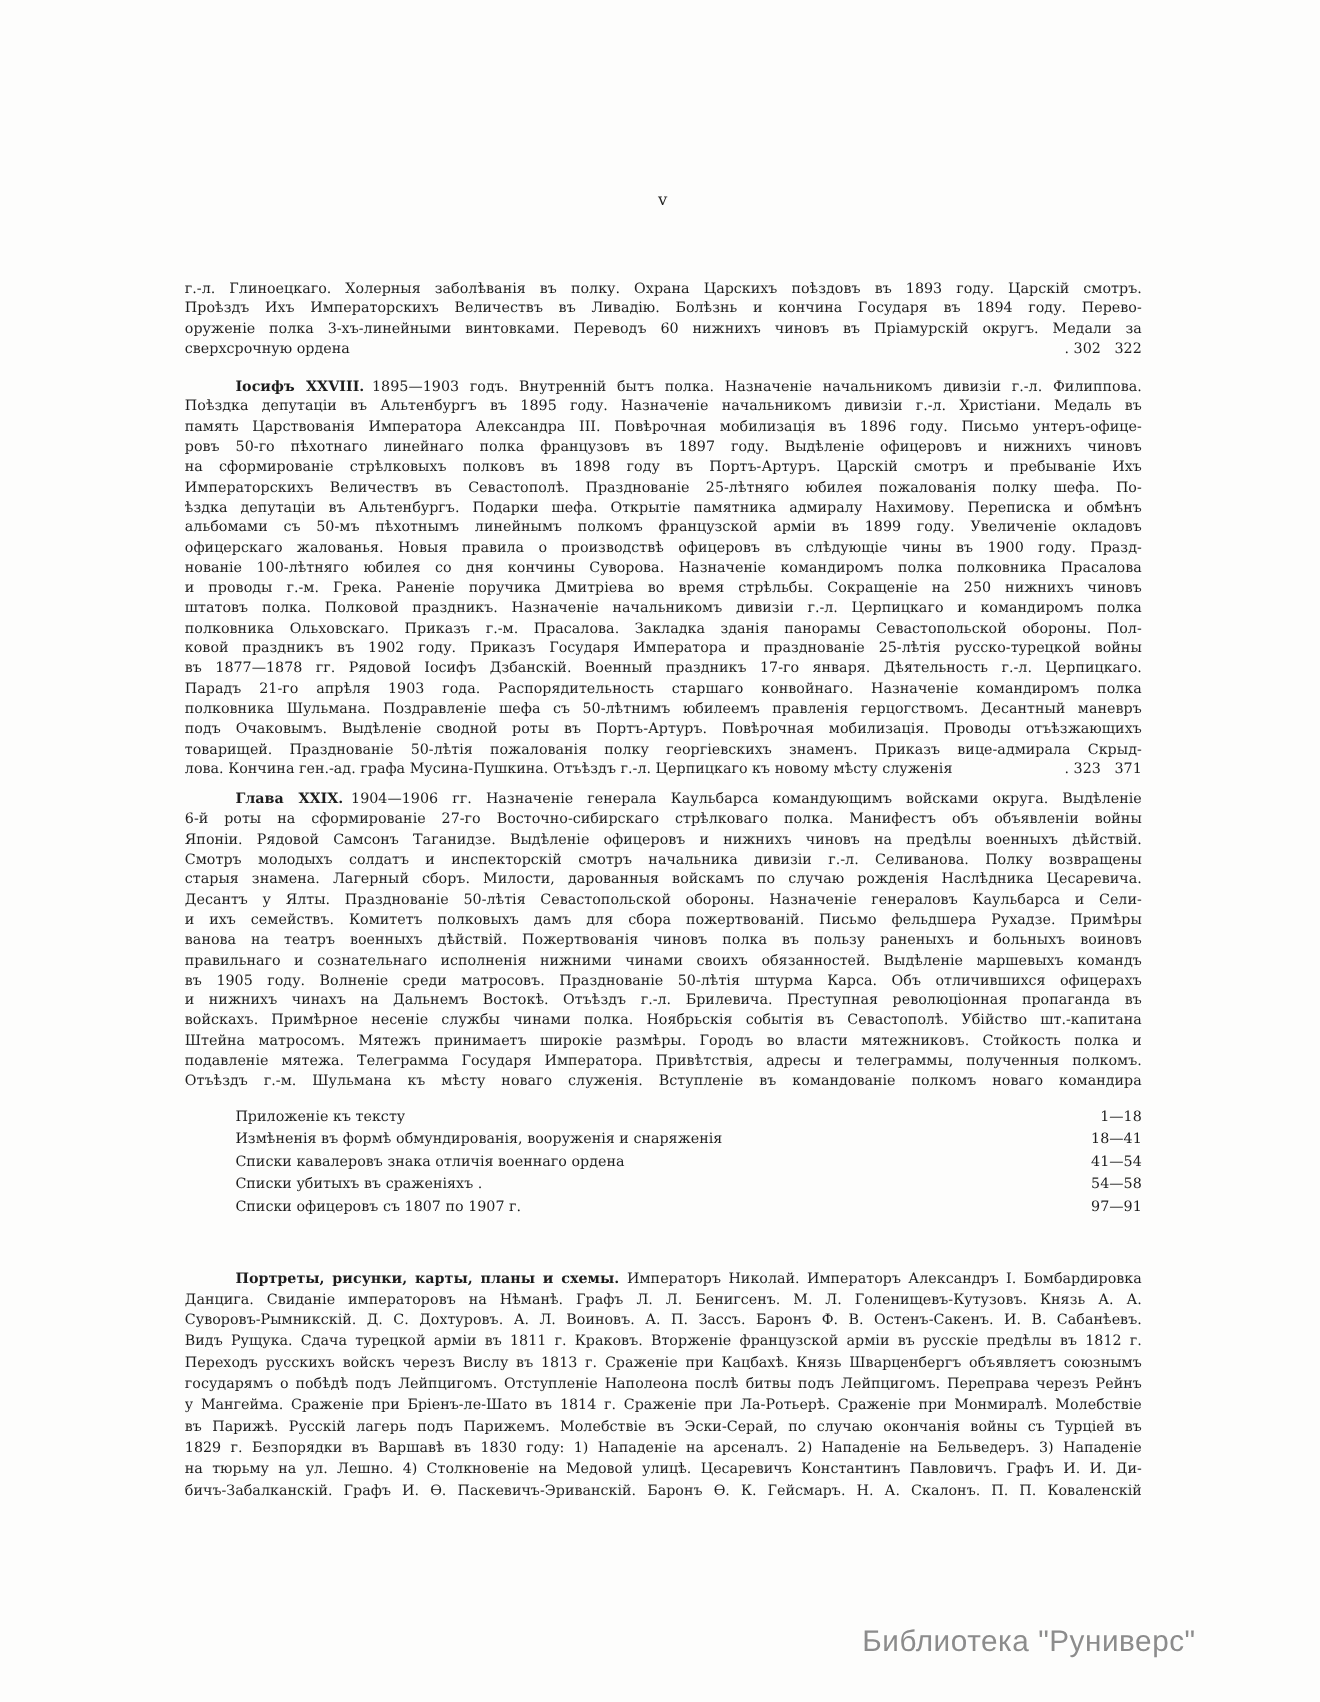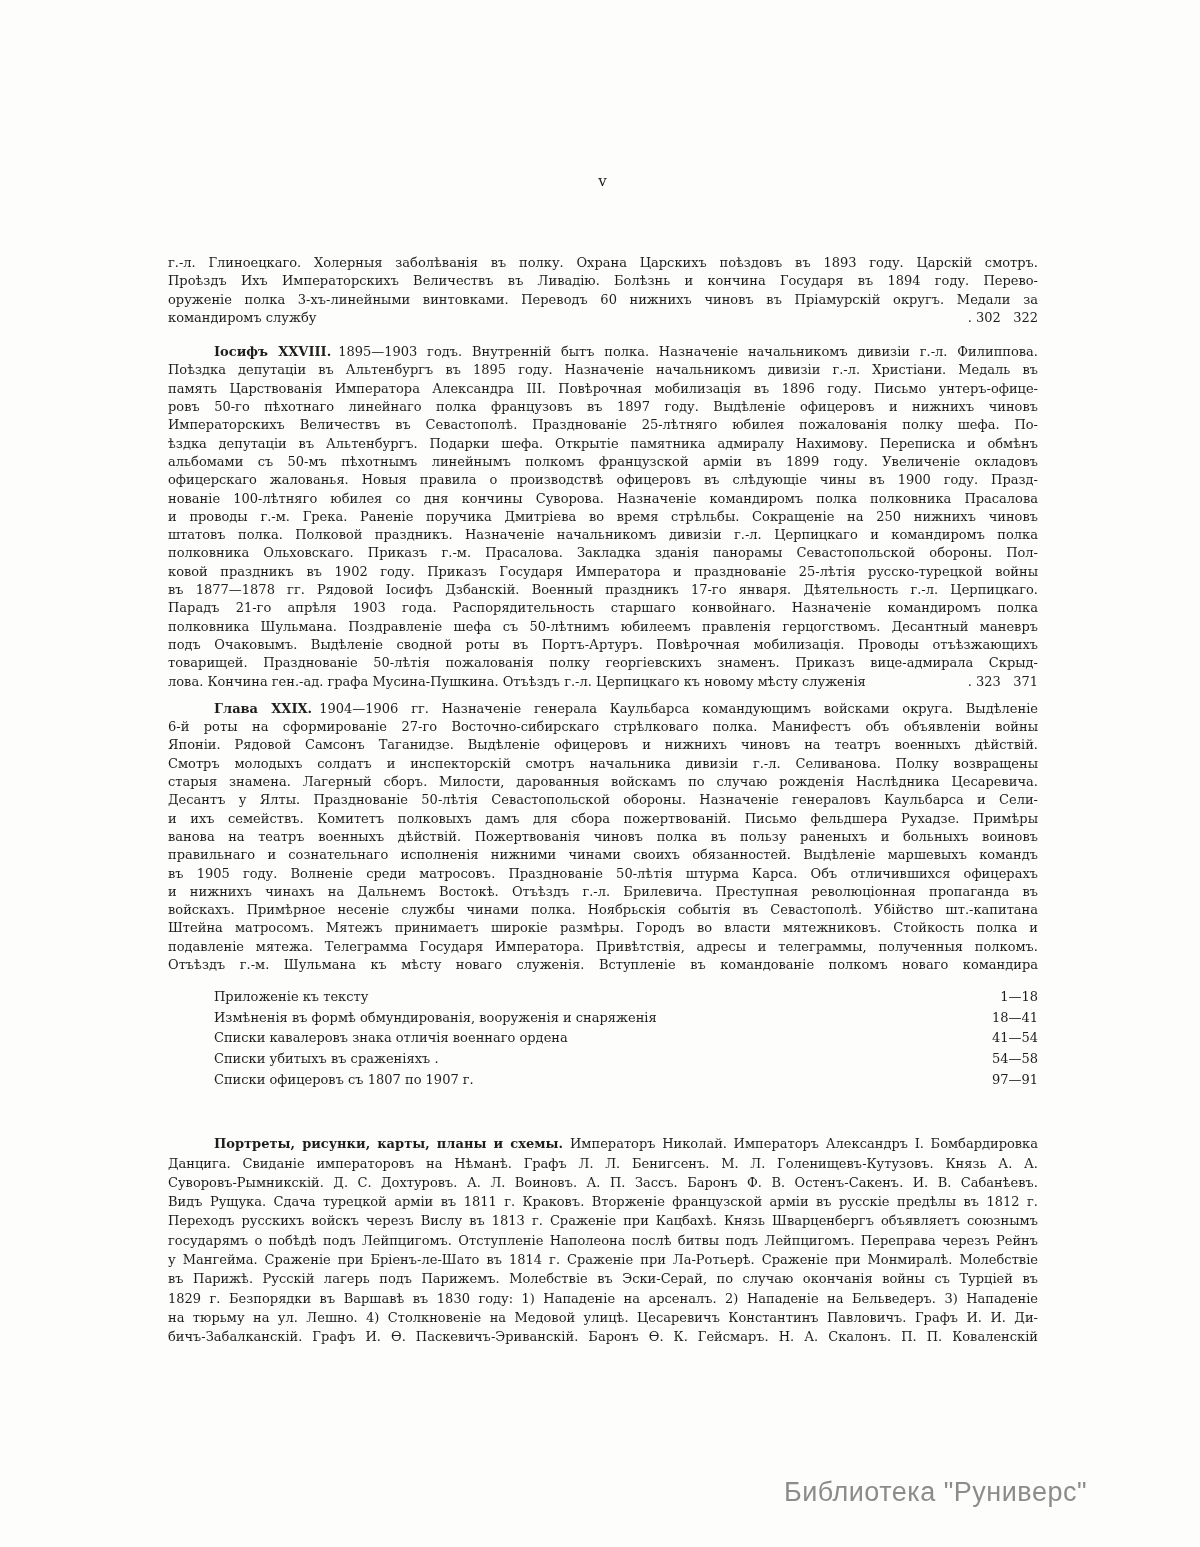--- a/index.html
+++ b/index.html
@@ -82,33 +82,34 @@
 
 <div class="toc">
 
   <div class="para" id="cont">
     <div>
         <div class="line">г.-л. Глиноецкаго. Холерныя заболѣванія въ полку. Охрана Царскихъ поѣздовъ въ 1893 году. Царскій смотръ.</div>
         <div class="line">Проѣздъ Ихъ Императорскихъ Величествъ въ Ливадію. Болѣзнь и кончина Государя въ 1894 году. Перево-</div>
         <div class="line">оруженіе полка 3-хъ-линейными винтовками. Переводъ 60 нижнихъ чиновъ въ Пріамурскій округъ. Медали за</div>
       </div>
     <div class="last-line">
-      <span>командиромъ службу</span>
+      <span>сверхсрочную ордена</span>
       <span class="pages">. 302   322</span>
     </div>
   </div>
 
   <div class="para" id="ch28">
     <div class="line-first">
       <span class="chap-heading">Іосифъ XXVIII.</span><span>1895—1903 годъ. Внутренній бытъ полка. Назначеніе начальникомъ дивизіи г.-л. Филиппова.</span>
     </div>
     <div>
         <div class="line">Поѣздка депутаціи въ Альтенбургъ въ 1895 году. Назначеніе начальникомъ дивизіи г.-л. Христіани. Медаль въ</div>
         <div class="line">память Царствованія Императора Александра III. Повѣрочная мобилизація въ 1896 году. Письмо унтеръ-офице-</div>
         <div class="line">ровъ 50-го пѣхотнаго линейнаго полка французовъ въ 1897 году. Выдѣленіе офицеровъ и нижнихъ чиновъ</div>
+        <div class="line">на сформированіе стрѣлковыхъ полковъ въ 1898 году въ Портъ-Артуръ. Царскій смотръ и пребываніе Ихъ</div>
         <div class="line">Императорскихъ Величествъ въ Севастополѣ. Празднованіе 25-лѣтняго юбилея пожалованія полку шефа. По-</div>
         <div class="line">ѣздка депутаціи въ Альтенбургъ. Подарки шефа. Открытіе памятника адмиралу Нахимову. Переписка и обмѣнъ</div>
         <div class="line">альбомами съ 50-мъ пѣхотнымъ линейнымъ полкомъ французской арміи въ 1899 году. Увеличеніе окладовъ</div>
         <div class="line">офицерскаго жалованья. Новыя правила о производствѣ офицеровъ въ слѣдующіе чины въ 1900 году. Празд-</div>
         <div class="line">нованіе 100-лѣтняго юбилея со дня кончины Суворова. Назначеніе командиромъ полка полковника Прасалова</div>
         <div class="line">и проводы г.-м. Грека. Раненіе поручика Дмитріева во время стрѣльбы. Сокращеніе на 250 нижнихъ чиновъ</div>
         <div class="line">штатовъ полка. Полковой праздникъ. Назначеніе начальникомъ дивизіи г.-л. Церпицкаго и командиромъ полка</div>
         <div class="line">полковника Ольховскаго. Приказъ г.-м. Прасалова. Закладка зданія панорамы Севастопольской обороны. Пол-</div>
         <div class="line">ковой праздникъ въ 1902 году. Приказъ Государя Императора и празднованіе 25-лѣтія русско-турецкой войны</div>
         <div class="line">въ 1877—1878 гг. Рядовой Іосифъ Дзбанскій. Военный праздникъ 17-го января. Дѣятельность г.-л. Церпицкаго.</div>
@@ -122,21 +123,21 @@
       <span class="pages">. 323   371</span>
     </div>
   </div>
 
   <div class="para" id="ch29">
     <div class="line-first">
       <span class="chap-heading">Глава XXIX.</span><span>1904—1906 гг. Назначеніе генерала Каульбарса командующимъ войсками округа. Выдѣленіе</span>
     </div>
     <div>
         <div class="line">6-й роты на сформированіе 27-го Восточно-сибирскаго стрѣлковаго полка. Манифестъ объ объявленіи войны</div>
-        <div class="line">Японіи. Рядовой Самсонъ Таганидзе. Выдѣленіе офицеровъ и нижнихъ чиновъ на театръ военныхъ дѣйствій.</div>
+        <div class="line">Японіи. Рядовой Самсонъ Таганидзе. Выдѣленіе офицеровъ и нижнихъ чиновъ на предѣлы военныхъ дѣйствій.</div>
         <div class="line">Смотръ молодыхъ солдатъ и инспекторскій смотръ начальника дивизіи г.-л. Селиванова. Полку возвращены</div>
         <div class="line">старыя знамена. Лагерный сборъ. Милости, дарованныя войскамъ по случаю рожденія Наслѣдника Цесаревича.</div>
         <div class="line">Десантъ у Ялты. Празднованіе 50-лѣтія Севастопольской обороны. Назначеніе генераловъ Каульбарса и Сели-</div>
         <div class="line">и ихъ семействъ. Комитетъ полковыхъ дамъ для сбора пожертвованій. Письмо фельдшера Рухадзе. Примѣры</div>
         <div class="line">ванова на театръ военныхъ дѣйствій. Пожертвованія чиновъ полка въ пользу раненыхъ и больныхъ воиновъ</div>
         <div class="line">правильнаго и сознательнаго исполненія нижними чинами своихъ обязанностей. Выдѣленіе маршевыхъ командъ</div>
         <div class="line">въ 1905 году. Волненіе среди матросовъ. Празднованіе 50-лѣтія штурма Карса. Объ отличившихся офицерахъ</div>
         <div class="line">и нижнихъ чинахъ на Дальнемъ Востокѣ. Отъѣздъ г.-л. Брилевича. Преступная революціонная пропаганда въ</div>
         <div class="line">войскахъ. Примѣрное несеніе службы чинами полка. Ноябрьскія событія въ Севастополѣ. Убійство шт.-капитана</div>
         <div class="line">Штейна матросомъ. Мятежъ принимаетъ широкіе размѣры. Городъ во власти мятежниковъ. Стойкость полка и</div>

